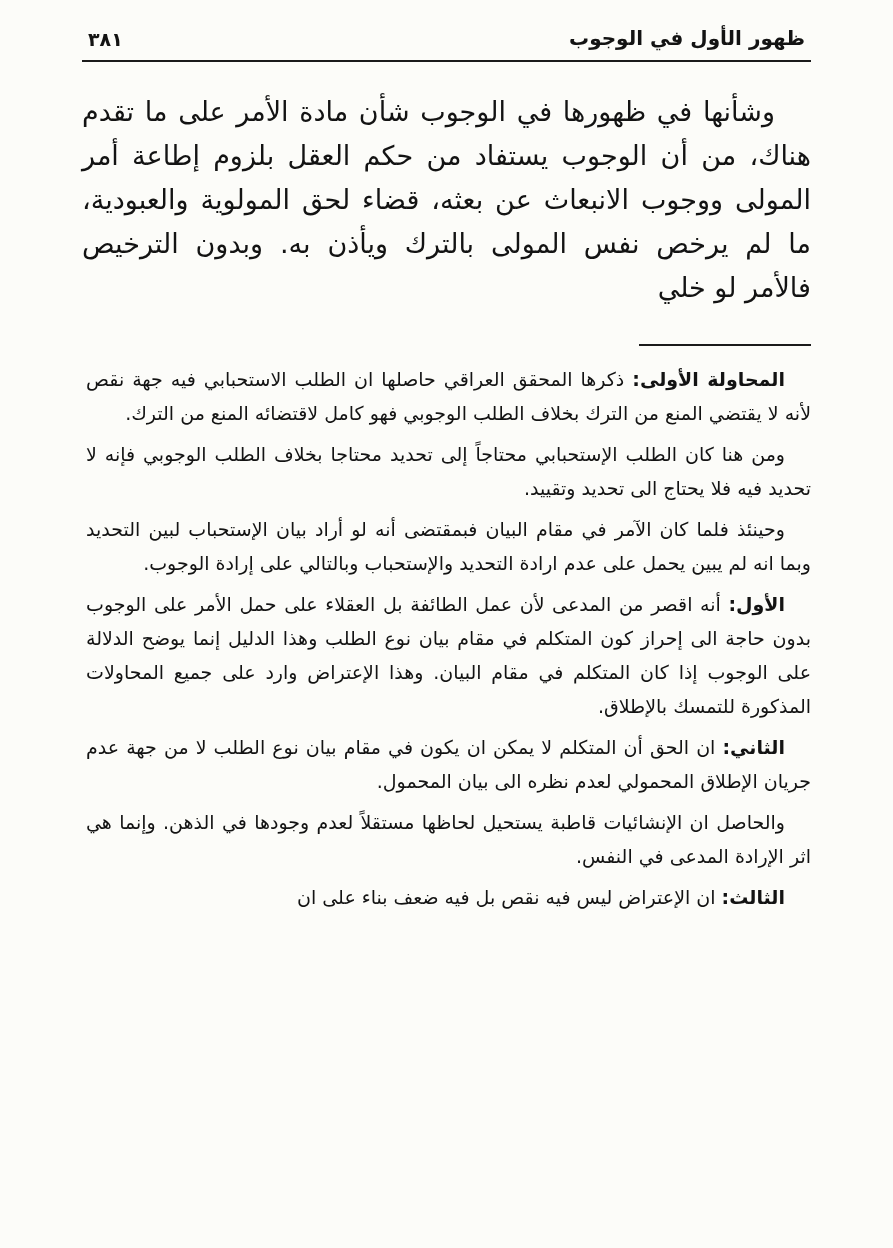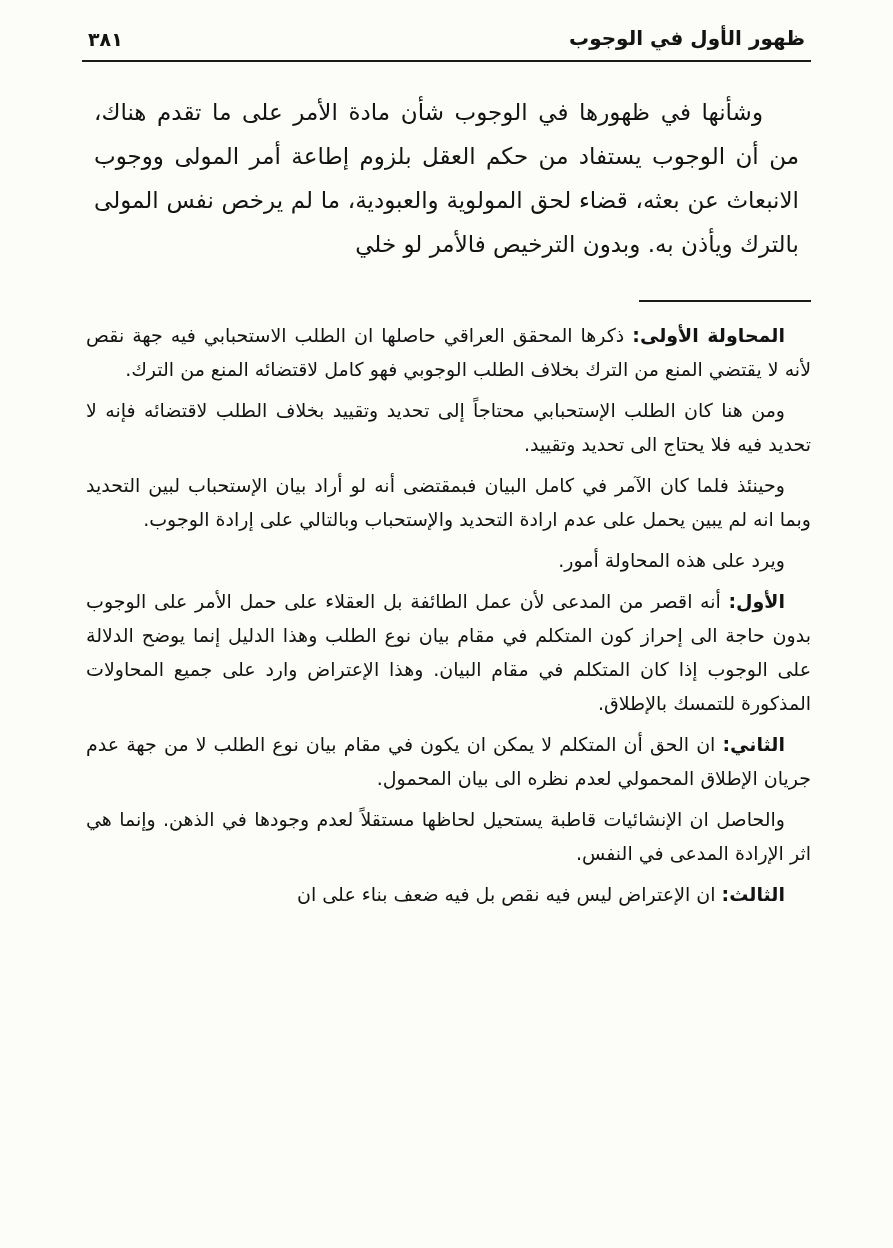--- a/index.html
+++ b/index.html
@@ -28,22 +28,22 @@
     font-size: 20px;
     padding: 4px 6px 10px 6px;
     border-bottom: 2.5px solid #1b1b1b;
   }
   .page-title { letter-spacing: 0.5px; }
   .page-number { font-size: 19px; }
   .body-text {
     margin-top: 28px;
   }
   .body-text p {
-    margin: 12px;
-    font-size: 23px;
+    margin: 0;
+    font-size: 27px;
     line-height: 44px;
     text-align: justify;
     text-indent: 36px;
   }
   .footnote-rule {
     width: 172px;
     margin: 34px auto 16px 0; 
     margin-right: 0;
     margin-left: auto;
     border: 0;
@@ -73,25 +73,24 @@
   <main class="body-text">
     <p>وشأنها في ظهورها في الوجوب شأن مادة الأمر على ما تقدم هناك، من أن الوجوب يستفاد من حكم العقل بلزوم إطاعة أمر المولى ووجوب الانبعاث عن بعثه، قضاء لحق المولوية والعبودية، ما لم يرخص نفس المولى بالترك ويأذن به. وبدون الترخيص فالأمر لو خلي</p>
   </main>
 
   <hr class="footnote-rule">
 
   <section class="footnotes">
 
     <p><strong>المحاولة الأولى:</strong> <span>ذكرها المحقق العراقي حاصلها ان الطلب الاستحبابي فيه جهة نقص لأنه لا يقتضي المنع من الترك بخلاف الطلب الوجوبي فهو كامل لاقتضائه المنع من الترك.</span></p>
 
-    <p><strong></strong><span>ومن هنا كان الطلب الإستحبابي محتاجاً إلى تحديد وتقييد بخلاف الطلب لاقتضائه فإنه لا تحديد فيه فلا يحتاج الى تحديد وتقييد.</span></p>
+    <p><strong></strong><span>ومن هنا كان الطلب الإستحبابي محتاجاً إلى تحديد محتاجا بخلاف الطلب الوجوبي فإنه لا تحديد فيه فلا يحتاج الى تحديد وتقييد.</span></p>
 
-    <p><strong></strong><span>وحينئذ فلما كان الآمر في كامل البيان فبمقتضى أنه لو أراد بيان الإستحباب لبين التحديد وبما انه لم يبين يحمل على عدم ارادة التحديد والإستحباب وبالتالي على إرادة الوجوب.</span></p>
+    <p><strong></strong><span>وحينئذ فلما كان الآمر في مقام البيان فبمقتضى أنه لو أراد بيان الإستحباب لبين التحديد وبما انه لم يبين يحمل على عدم ارادة التحديد والإستحباب وبالتالي على إرادة الوجوب.</span></p>
 
-    <p><strong></strong><span>ويرد على هذه المحاولة أمور.</span></p>
 
     <p><strong>الأول:</strong> <span>أنه اقصر من المدعى لأن عمل الطائفة بل العقلاء على حمل الأمر على الوجوب بدون حاجة الى إحراز كون المتكلم في مقام بيان نوع الطلب وهذا الدليل إنما يوضح الدلالة على الوجوب إذا كان المتكلم في مقام البيان. وهذا الإعتراض وارد على جميع المحاولات المذكورة للتمسك بالإطلاق.</span></p>
 
     <p><strong>الثاني:</strong> <span>ان الحق أن المتكلم لا يمكن ان يكون في مقام بيان نوع الطلب لا من جهة عدم جريان الإطلاق المحمولي لعدم نظره الى بيان المحمول.</span></p>
 
 
     <p><strong></strong><span>والحاصل ان الإنشائيات قاطبة يستحيل لحاظها مستقلاً لعدم وجودها في الذهن. وإنما هي اثر الإرادة المدعى في النفس.</span></p>
 
     <p><strong>الثالث:</strong> <span>ان الإعتراض ليس فيه نقص بل فيه ضعف بناء على ان</span></p>
 

